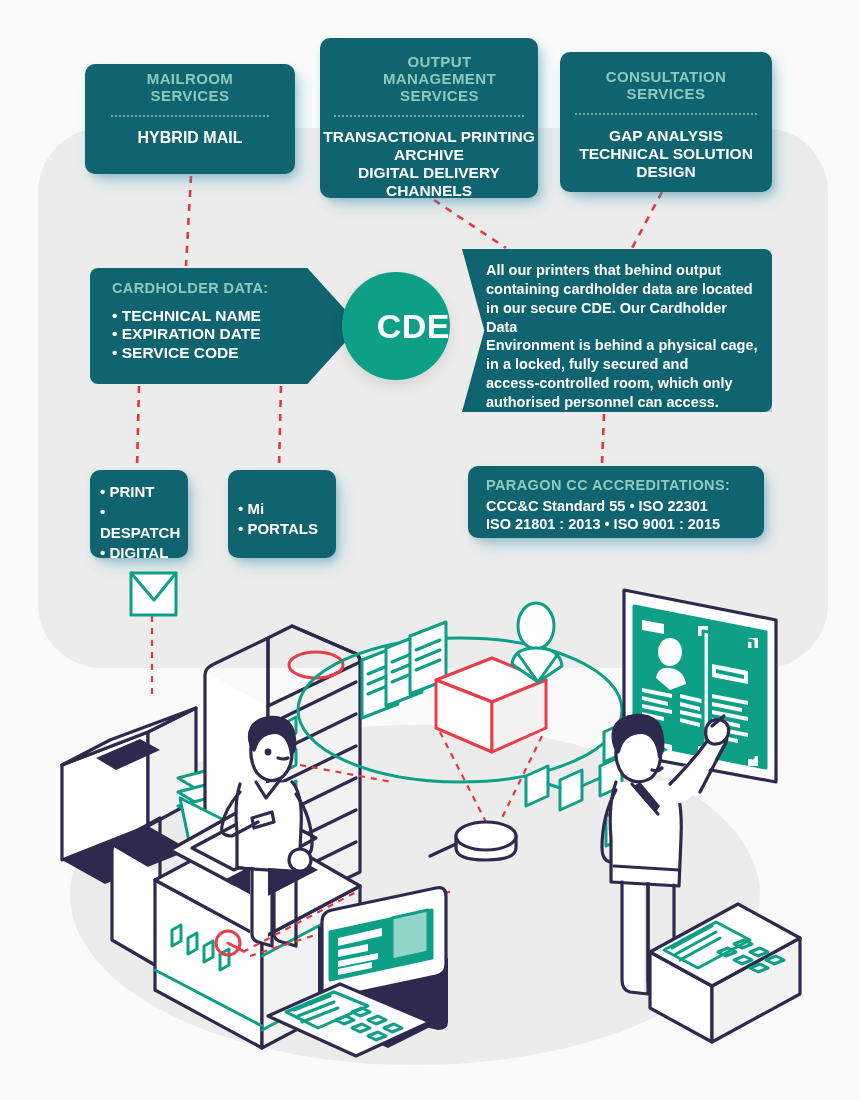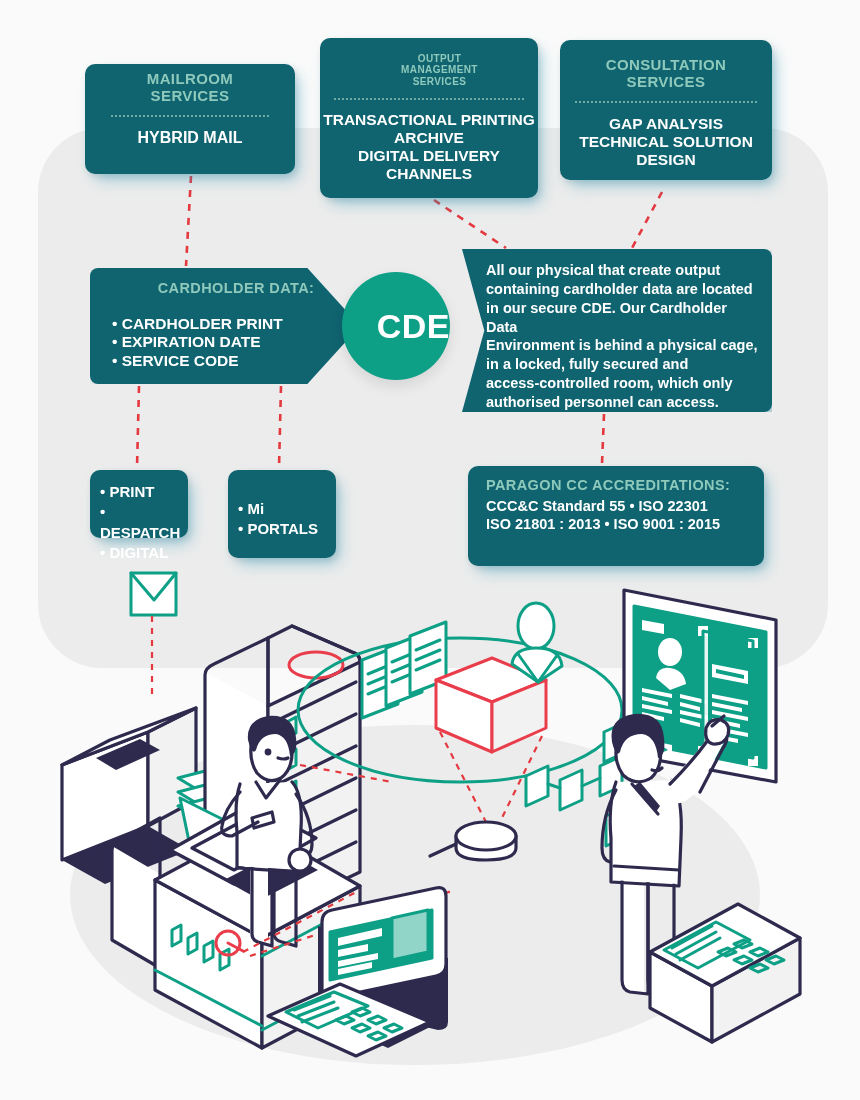--- a/index.html
+++ b/index.html
@@ -69,41 +69,41 @@
     padding-top: 6px;
   }
   #card-mailroom .card-head { font-size: 15px; }
   #card-mailroom .divider { margin: 11px 26px 12px 26px; }
   #card-mailroom .card-body { font-size: 16px; }
 
   #card-output {
     left: 320px; top: 38px; width: 218px; height: 160px;
     padding-top: 15px;
   }
-  #card-output .card-head { font-size: 10px; margin-left: 21px; }
+  #card-output .card-head { font-size: 15px; margin-left: 21px; }
   #card-output .divider { margin: 11px 14px 11px 14px; }
   #card-output .card-body { font-size: 15.5px; }
 
   #card-consult {
-    left: 560px; top: 40px; width: 212px; height: 140px;
+    left: 560px; top: 52px; width: 212px; height: 140px;
     padding-top: 16px;
   }
   #card-consult .card-head { font-size: 15px; }
   #card-consult .divider { margin: 11px 15px 12px 15px; }
   #card-consult .card-body { font-size: 15.5px; }
 
   
   #card-cardholder {
     left: 90px; top: 268px; width: 270px; height: 116px;
     border-radius: 8px 0 0 8px;
     padding: 12px 0 0 22px;
     clip-path: polygon(0 0, 80.5% 0, 100% 50%, 80.5% 100%, 0 100%);
     box-shadow: 6px 8px 16px -4px rgba(60,160,190,0.5);
   }
-  #card-cardholder .card-head { font-size: 14.5px; margin-bottom: 18px; text-align: center; }
+  #card-cardholder .card-head { font-size: 14.5px; margin-bottom: 10px; }
   #card-cardholder .card-body { font-size: 15.5px; }
   #card-cardholder .card-body div { margin-top: 1px; }
 
   
   #cde-circle {
     position: absolute;
     left: 342px; top: 272px;
     width: 108px; height: 108px;
     border-radius: 50%;
     background: #0da086;
@@ -126,32 +126,32 @@
   }
   #card-paragraph .para {
     font-size: 14.5px;
     font-weight: bold;
     line-height: 1.30;
     color: #ffffff;
   }
 
   
   #card-print {
-    left: 90px; top: 470px; width: 98px; height: 68px;
+    left: 90px; top: 470px; width: 98px; height: 88px;
     padding: 12px 0 0 10px;
   }
   #card-mi {
     left: 228px; top: 470px; width: 108px; height: 88px;
     padding: 29px 0 0 10px;
   }
   #card-print .card-body, #card-mi .card-body { font-size: 15px; line-height: 1.35; }
 
   
   #card-accred {
-    left: 468px; top: 466px; width: 296px; height: 100px;
+    left: 468px; top: 466px; width: 296px; height: 72px;
     padding: 11px 0 0 18px;
   }
   #card-accred .card-head { font-size: 14.5px; margin-bottom: 3px; }
   #card-accred .card-body { font-size: 14.5px; line-height: 1.30; }
 
   
   .connect-svg {
     position: absolute;
     left: 0; top: 0;
     width: 860px; height: 1100px;
@@ -237,29 +237,29 @@
     <div class="card-body">
       <span>GAP ANALYSIS</span><br>
       <span>TECHNICAL SOLUTION</span><br>
       <span>DESIGN</span>
     </div>
   </div>
 
   <div class="card" id="card-cardholder">
     <div class="card-head">CARDHOLDER DATA:</div>
     <div class="card-body">
-      <div>• <span>CARDHOLDER PRINT</span></div>
+      <div>• <span>TECHNICAL NAME</span></div>
       <div>• <span>EXPIRATION DATE</span></div>
       <div>• <span>SERVICE CODE</span></div>
     </div>
   </div>
 
   <div class="card" id="card-paragraph">
     <div class="para">
-      <span>All our physical that create output</span><br>
+      <span>All our printers that behind output</span><br>
       <span>containing cardholder data are located</span><br>
       <span>in our secure CDE. Our Cardholder Data</span><br>
       <span>Environment is behind a physical cage,</span><br>
       <span>in a locked, fully secured and</span><br>
       <span>access-controlled room, which only</span><br>
       <span>authorised personnel can access.</span>
     </div>
   </div>
 
   <div id="cde-circle">

